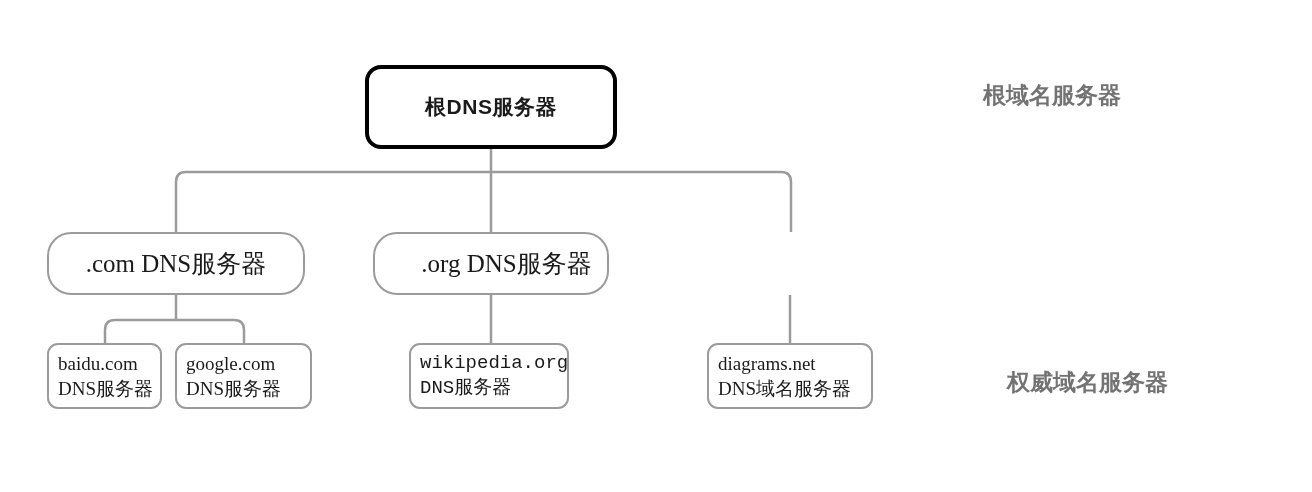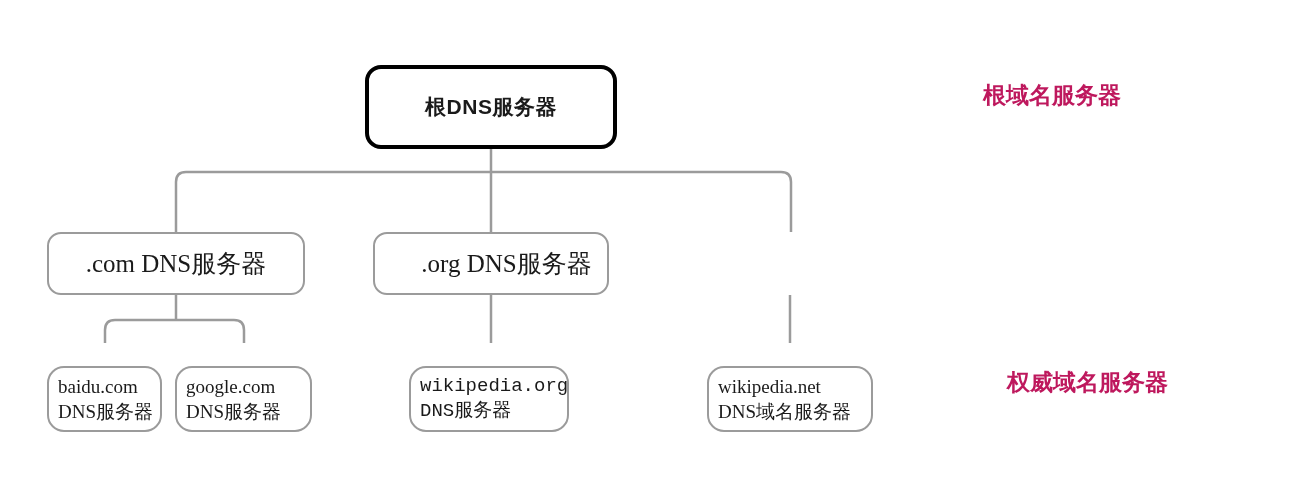--- a/index.html
+++ b/index.html
@@ -37,42 +37,41 @@
   .node-root {
     border: 4px solid #000000;
     border-radius: 16px;
     font-family: "Liberation Sans", "DejaVu Sans", sans-serif;
     font-weight: bold;
     font-size: 21px;
     letter-spacing: 0.5px;
   }
   .node-tld {
     font-size: 25px;
-    border-radius: 14px;
+    border-radius: 24px;
   }
   .node-leaf {
     font-size: 19px;
-    border-radius: 17px;
+    border-radius: 11px;
     line-height: 1.32;
     justify-content: flex-start;
     padding-left: 9px;
     padding-right: 24px;
-    margin-top: 23px;
   }
   .leaf-lines {
     display: block;
     text-align: left;
   }
   .leaf-line {
     display: block;
     white-space: nowrap;
   }
   .annotation {
     position: absolute;
-    color: #be185d;
+    color: #737373;
     font-family: "Liberation Sans", "DejaVu Sans", sans-serif;
     font-weight: bold;
     font-size: 23px;
     white-space: nowrap;
   }
 </style>
 </head>
 <body>
 
 <div id="canvas">
@@ -123,21 +122,21 @@
 
   <div class="node node-leaf" style="left:409px; top:343px; width:160px; height:66px;font-family:Liberation Mono, monospace;">
     <span class="leaf-lines">
       <span class="leaf-line">wikipedia.org</span>
       <span class="leaf-line">DNS服务器</span>
     </span>
   </div>
 
   <div class="node node-leaf" style="left:707px; top:343px; width:166px; height:66px;">
     <span class="leaf-lines">
-      <span class="leaf-line">wikipedia.net</span>
+      <span class="leaf-line">diagrams.net</span>
       <span class="leaf-line">DNS域名服务器</span>
     </span>
   </div>
 
   <div class="annotation" style="left:983px; top:80px;">根域名服务器</div>
   <div class="annotation" style="left:983px; top:367px;margin-left:24px;">权威域名服务器</div>
 
 </div>
 
 </body></html>

